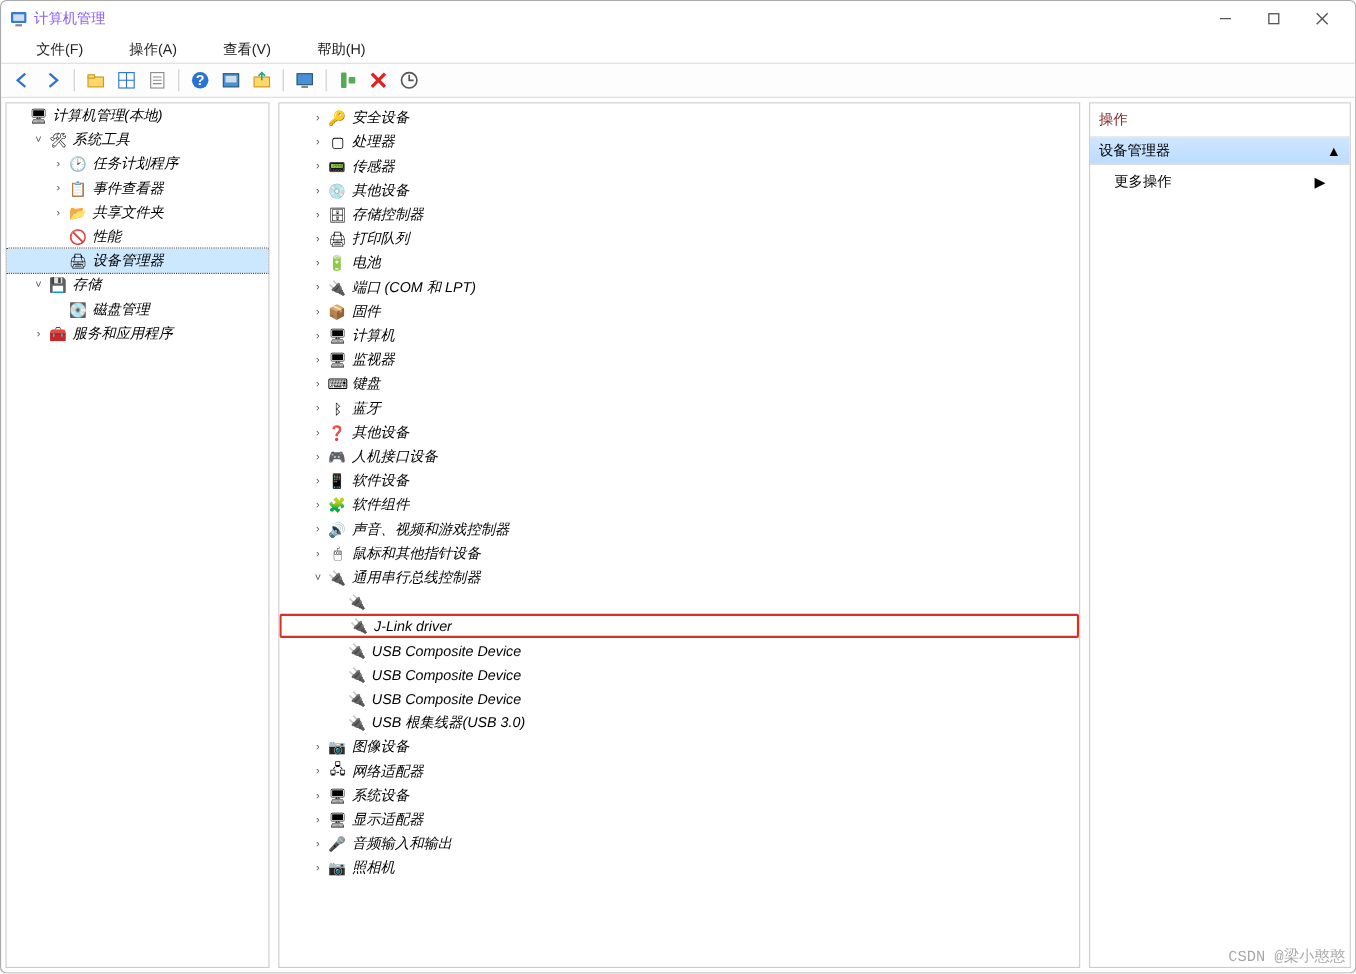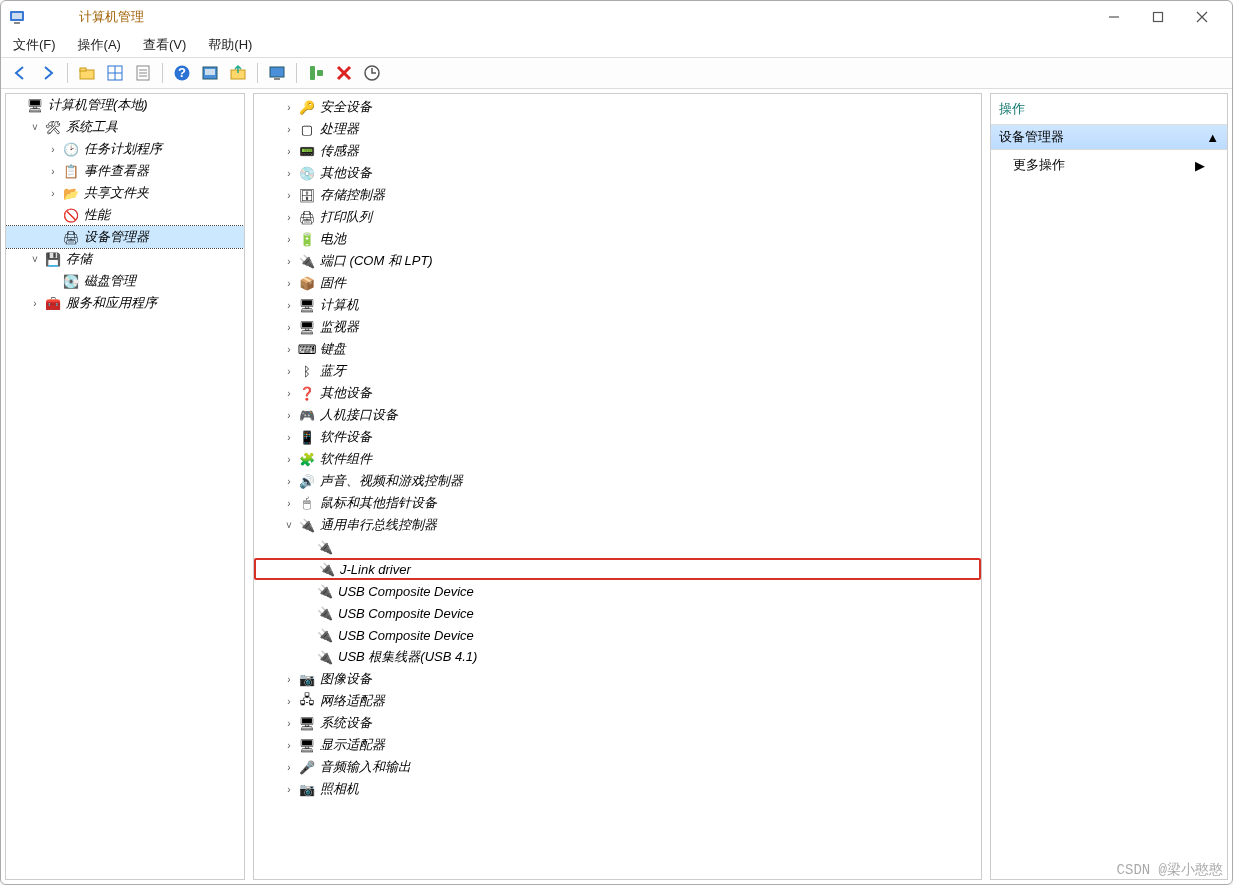--- a/index.html
+++ b/index.html
@@ -1,40 +1,40 @@
 <!DOCTYPE html>
 <html><head>
 <meta charset="utf-8">
 <style>
 * { box-sizing: border-box; font-family: "Microsoft YaHei", "Segoe UI", Arial, sans-serif; font-size: 13px; }
 body { margin: 0; background: #fff; color: #000; }
 .window { width: 1233px; height: 885px; border: 1px solid #aaa; border-radius: 6px; display: flex; flex-direction: column; background: #fff; box-shadow: 0 4px 12px rgba(0,0,0,.1); }
 .titlebar { height: 32px; display: flex; align-items: center; padding: 0 8px; }
 .titlebar .ico { width: 16px; height: 16px; margin-right: 6px; }
-.titlebar .title { flex: 1; color: #a16207; margin-left: 48px; }
+.titlebar .title { flex: 1; color: #8b5cf6; }
 .winbtns { display: flex; }
 .winbtns .b { width: 44px; height: 28px; display: flex; align-items: center; justify-content: center; color: #666; }
 .menubar { height: 24px; display: flex; align-items: center; padding: 0 8px; gap: 14px; color: #222; }
-.menubar .m { padding: 2px 4px; }
+.menubar .m { padding: 2px 4px; margin-left: 20px; }
 .toolbar { height: 32px; display: flex; align-items: center; padding: 0 6px; gap: 2px; border-top: 1px solid #ddd; border-bottom: 1px solid #ddd; background: #fdfdfd; }
 .toolbar .tb { width: 26px; height: 26px; display: flex; align-items: center; justify-content: center; border-radius: 2px; }
 .toolbar .sep { width: 1px; height: 20px; background: #ccc; margin: 0 4px; }
 .content { flex: 1; display: flex; min-height: 0; }
 .pane { border: 1px solid #ccc; margin: 4px; background: #fff; }
 .pane.left { width: 240px; overflow: auto; }
 .pane.mid { flex: 1; position: relative; overflow: hidden; }
 .pane.right { width: 238px; display: flex; flex-direction: column; }
 .scrollwrap { position: absolute; inset: 0; overflow-y: scroll; overflow-x: hidden; padding-top: 2px; }
 .node { display: flex; align-items: center; height: 22px; padding-left: 4px; white-space: nowrap; }
 .tw { width: 14px; height: 14px; display: flex; align-items: center; justify-content: center; color: #555; font-size: 10px; flex-shrink: 0; }
 .ic { width: 18px; height: 18px; display: flex; align-items: center; justify-content: center; margin: 0 4px 0 2px; flex-shrink: 0; }
 .lbl { white-space: nowrap; font-style: italic; }
 .node.sel { background: #cce8ff; outline: 1px dotted #444; }
 .node.hl { border: 2px solid #d93025; border-radius: 2px; height: 22px; }
-.right .rtitle { font-weight: normal; padding: 6px 8px; color: #0f766e; }
+.right .rtitle { font-weight: normal; padding: 6px 8px; color: #7f1d1d; }
 .right .rhead { background: linear-gradient(#cfe6ff,#bcdcff); padding: 3px 8px; display: flex; align-items: center; justify-content: space-between; border-top: 1px solid #ddd; border-bottom: 1px solid #ddd; }
 .right .ritem { padding: 6px 22px; display: flex; justify-content: space-between; align-items: center; }
 .watermark { position: absolute; right: 10px; bottom: 6px; color: rgba(0,0,0,.35); font-size: 14px; pointer-events: none; font-family: Liberation Mono, monospace; }
 svg { display: block; }
 </style>
 </head>
 <body>
 
 <div class="window">
 
@@ -329,21 +329,21 @@
             <span class="lbl">USB Composite Device</span>
           </div>
           <div class="node" style="padding-left: 46px;">
             <span class="tw"></span>
             <span class="ic">🔌</span>
             <span class="lbl">USB Composite Device</span>
           </div>
           <div class="node" style="padding-left: 46px;">
             <span class="tw"></span>
             <span class="ic">🔌</span>
-            <span class="lbl">USB 根集线器(USB 4.1)</span>
+            <span class="lbl">USB 根集线器(USB 3.0)</span>
           </div>
           <div class="node" style="padding-left: 28px;">
             <span class="tw">›</span>
             <span class="ic">📷</span>
             <span class="lbl">图像设备</span>
           </div>
           <div class="node" style="padding-left: 28px;">
             <span class="tw">›</span>
             <span class="ic">🖧</span>
             <span class="lbl">网络适配器</span>

